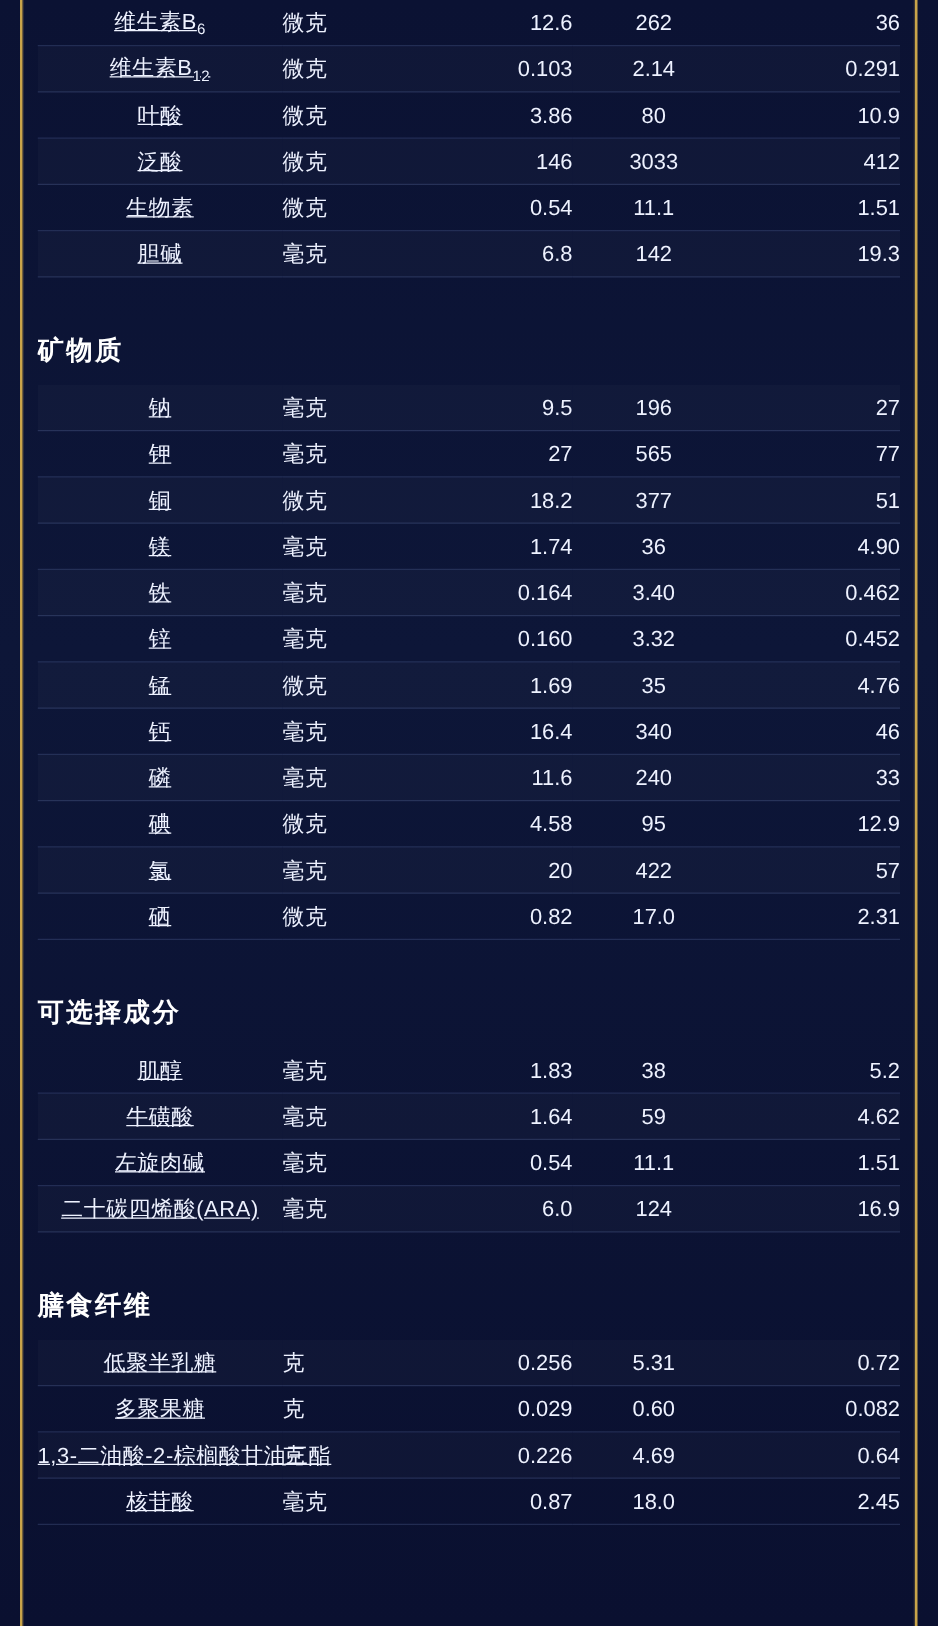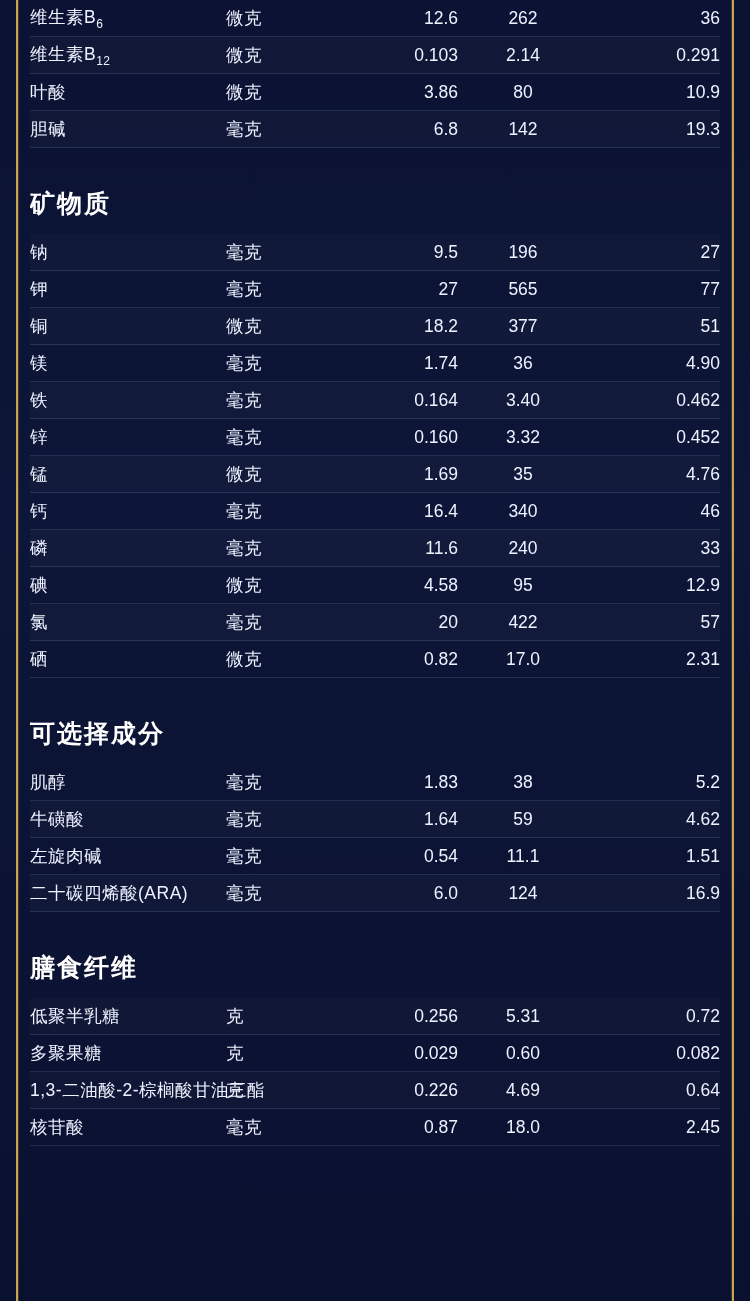--- a/index.html
+++ b/index.html
@@ -52,22 +52,23 @@
     color: #eef2ff;
     border-bottom: 1px solid rgba(120,140,200,0.22);
     white-space: nowrap;
   }
   tr.row td { background: transparent; }
   tr.row:nth-child(even) td { background: rgba(255,255,255,0.025); }
 
   td.c-name {
     width: 196px;
     padding-left: 2px;
-    text-align: left;
+    text-align: center;
     letter-spacing: 0.5px;
+    text-decoration: underline;
   }
   td.c-unit {
     width: 106px;
     text-align: left;
     padding-right: 4px;
     letter-spacing: 0.5px;
   }
   td.c-v1 {
     width: 126px;
     text-align: right;
@@ -83,21 +84,21 @@
     text-align: right;
     padding-right: 2px;
   }
   
   tr.section td {
     border-bottom: none;
     height: 86px;
     vertical-align: bottom;
   }
   .section-title {
-    font-size: 25px;
+    font-size: 21px;
     font-weight: bold;
     color: #ffffff;
     letter-spacing: 2px;
     padding-bottom: 14px;
     display: block;
   }
 
   .sub { font-size: 12px; vertical-align: sub; }
 
   .small-name { font-size: 15.5px; letter-spacing: 0; }
@@ -126,20 +127,34 @@
             <td class="c-v3">0.291</td>
           </tr>
           <tr class="row">
             <td class="c-name">叶酸</td>
             <td class="c-unit">微克</td>
             <td class="c-v1">3.86</td>
             <td class="c-v2">80</td>
             <td class="c-v3">10.9</td>
           </tr>
           <tr class="row">
+            <td class="c-name">泛酸</td>
+            <td class="c-unit">微克</td>
+            <td class="c-v1">146</td>
+            <td class="c-v2">3033</td>
+            <td class="c-v3">412</td>
+          </tr>
+          <tr class="row">
+            <td class="c-name">生物素</td>
+            <td class="c-unit">微克</td>
+            <td class="c-v1">0.54</td>
+            <td class="c-v2">11.1</td>
+            <td class="c-v3">1.51</td>
+          </tr>
+          <tr class="row">
             <td class="c-name">胆碱</td>
             <td class="c-unit">毫克</td>
             <td class="c-v1">6.8</td>
             <td class="c-v2">142</td>
             <td class="c-v3">19.3</td>
           </tr>
           <tr class="section">
             <td colspan="5">
               <span class="section-title">矿物质</span>
             </td>

